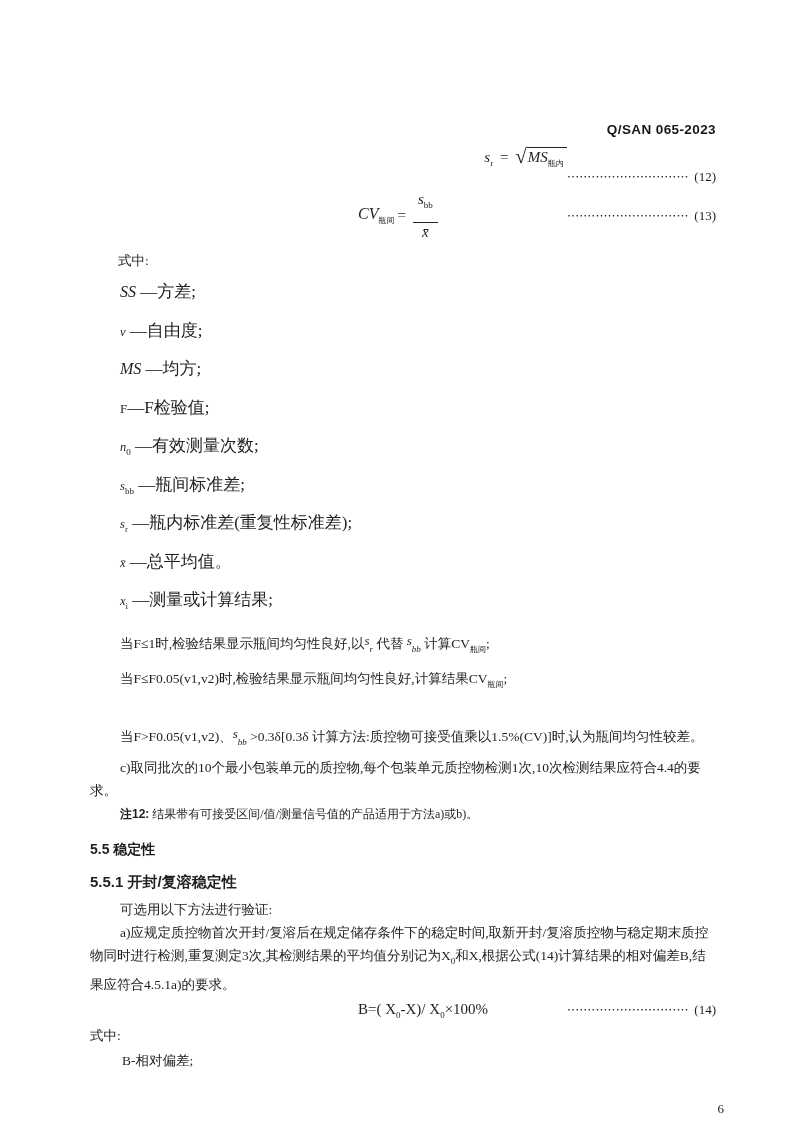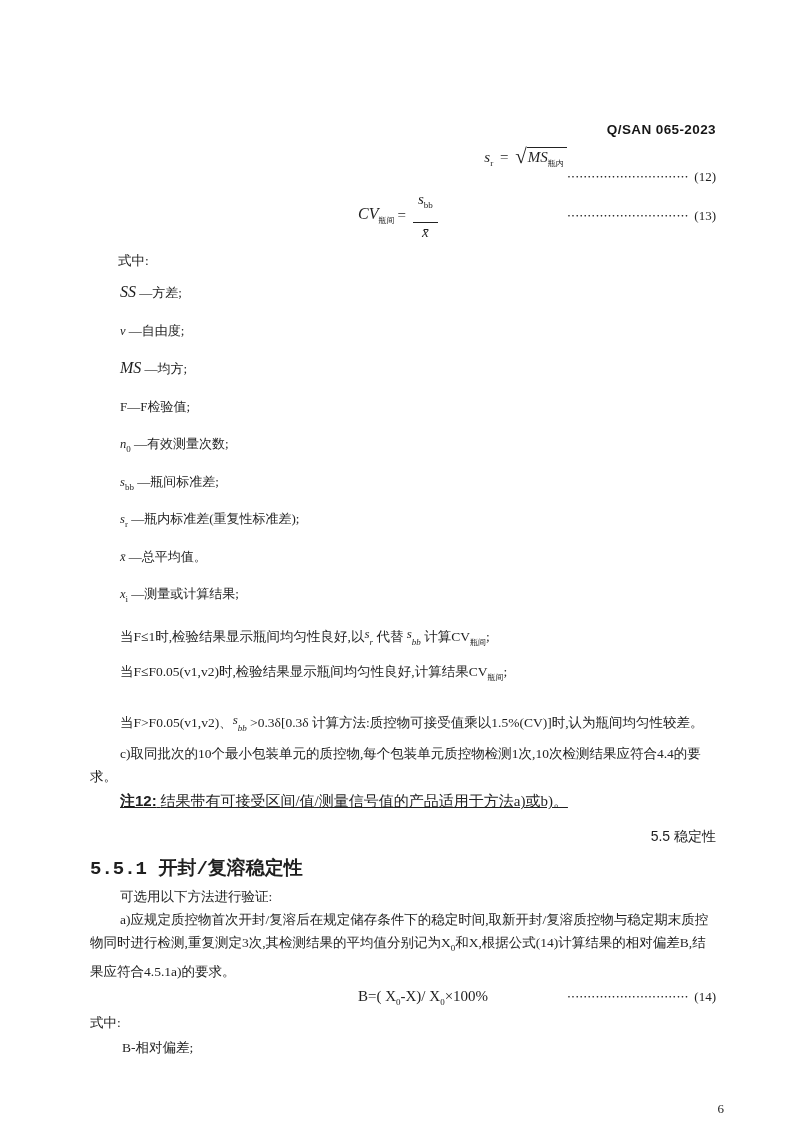--- a/index.html
+++ b/index.html
@@ -48,37 +48,37 @@
   .eq-num { font-size:13px; margin-left:5px; white-space:nowrap; }
 
   
   .where { margin:10px 0 0 0; padding-left:28px; font-size:13.5px; line-height:19px; }
   .defs { margin-top:12px; }
   .def { margin:0 0 13px 0; padding-left:30px; font-size:12.5px; line-height:19px; }
   .def.gap { margin-top:9px; }
   .def .sym { font-size:16px; }
   .def .sym.plain { font-style:normal; font-size:13px; }
   .def .sym.small { font-size:12.5px; }
-  .def .desc { font-size:13px;font-family:Liberation Serif, serif; }
+  .def .desc { font-size:17px;font-family:Liberation Serif, serif; }
 
   
   .para { margin:0; font-size:13.5px; line-height:30px; text-indent:30px; }
   .para.tight { line-height:23px; }
-  .para.mt { margin-top:15px; }
+  .para.mt { margin-top:22px; }
   .sym-inline { font-style:italic; position:relative; top:-3px; font-size:13px; }
   .sym-inline sub { position:relative; top:4px; font-size:9px; }
 
   
-  .note { margin:0; padding-left:30px; font-size:15px; line-height:21px;text-decoration:underline; }
+  .note { margin:0; padding-left:30px; font-size:12px; line-height:21px; }
   .note .note-label { font-family:"Liberation Sans","DejaVu Sans",sans-serif; font-weight:bold; }
   .notes { margin-top:2px; }
 
   
-  .h2 { margin:14px 0 0 0; font-family:"Liberation Sans","DejaVu Sans",sans-serif; font-weight:normal; font-size:14px; line-height:20px;text-align:right; }
-  .h3 { margin:13px 0 0 0; font-family:Liberation Mono, monospace; font-weight:bold; font-size:19px; line-height:20px; }
+  .h2 { margin:14px 0 0 0; font-family:"Liberation Sans","DejaVu Sans",sans-serif; font-weight:bold; font-size:14px; line-height:20px; }
+  .h3 { margin:13px 0 0 0; font-family:Liberation Sans, sans-serif; font-weight:bold; font-size:15px; line-height:20px; }
   .intro { margin-top:6px; }
 
   .where2 { margin-top:4px; padding-left:0; }
   .b-def { margin:4px 0 0 0; padding-left:32px; font-size:13.5px; line-height:23px; }
 
   .page-number {
     position:absolute; right:76px; bottom:14px;
     font-size:13px; color:#222;
   }
 </style>

